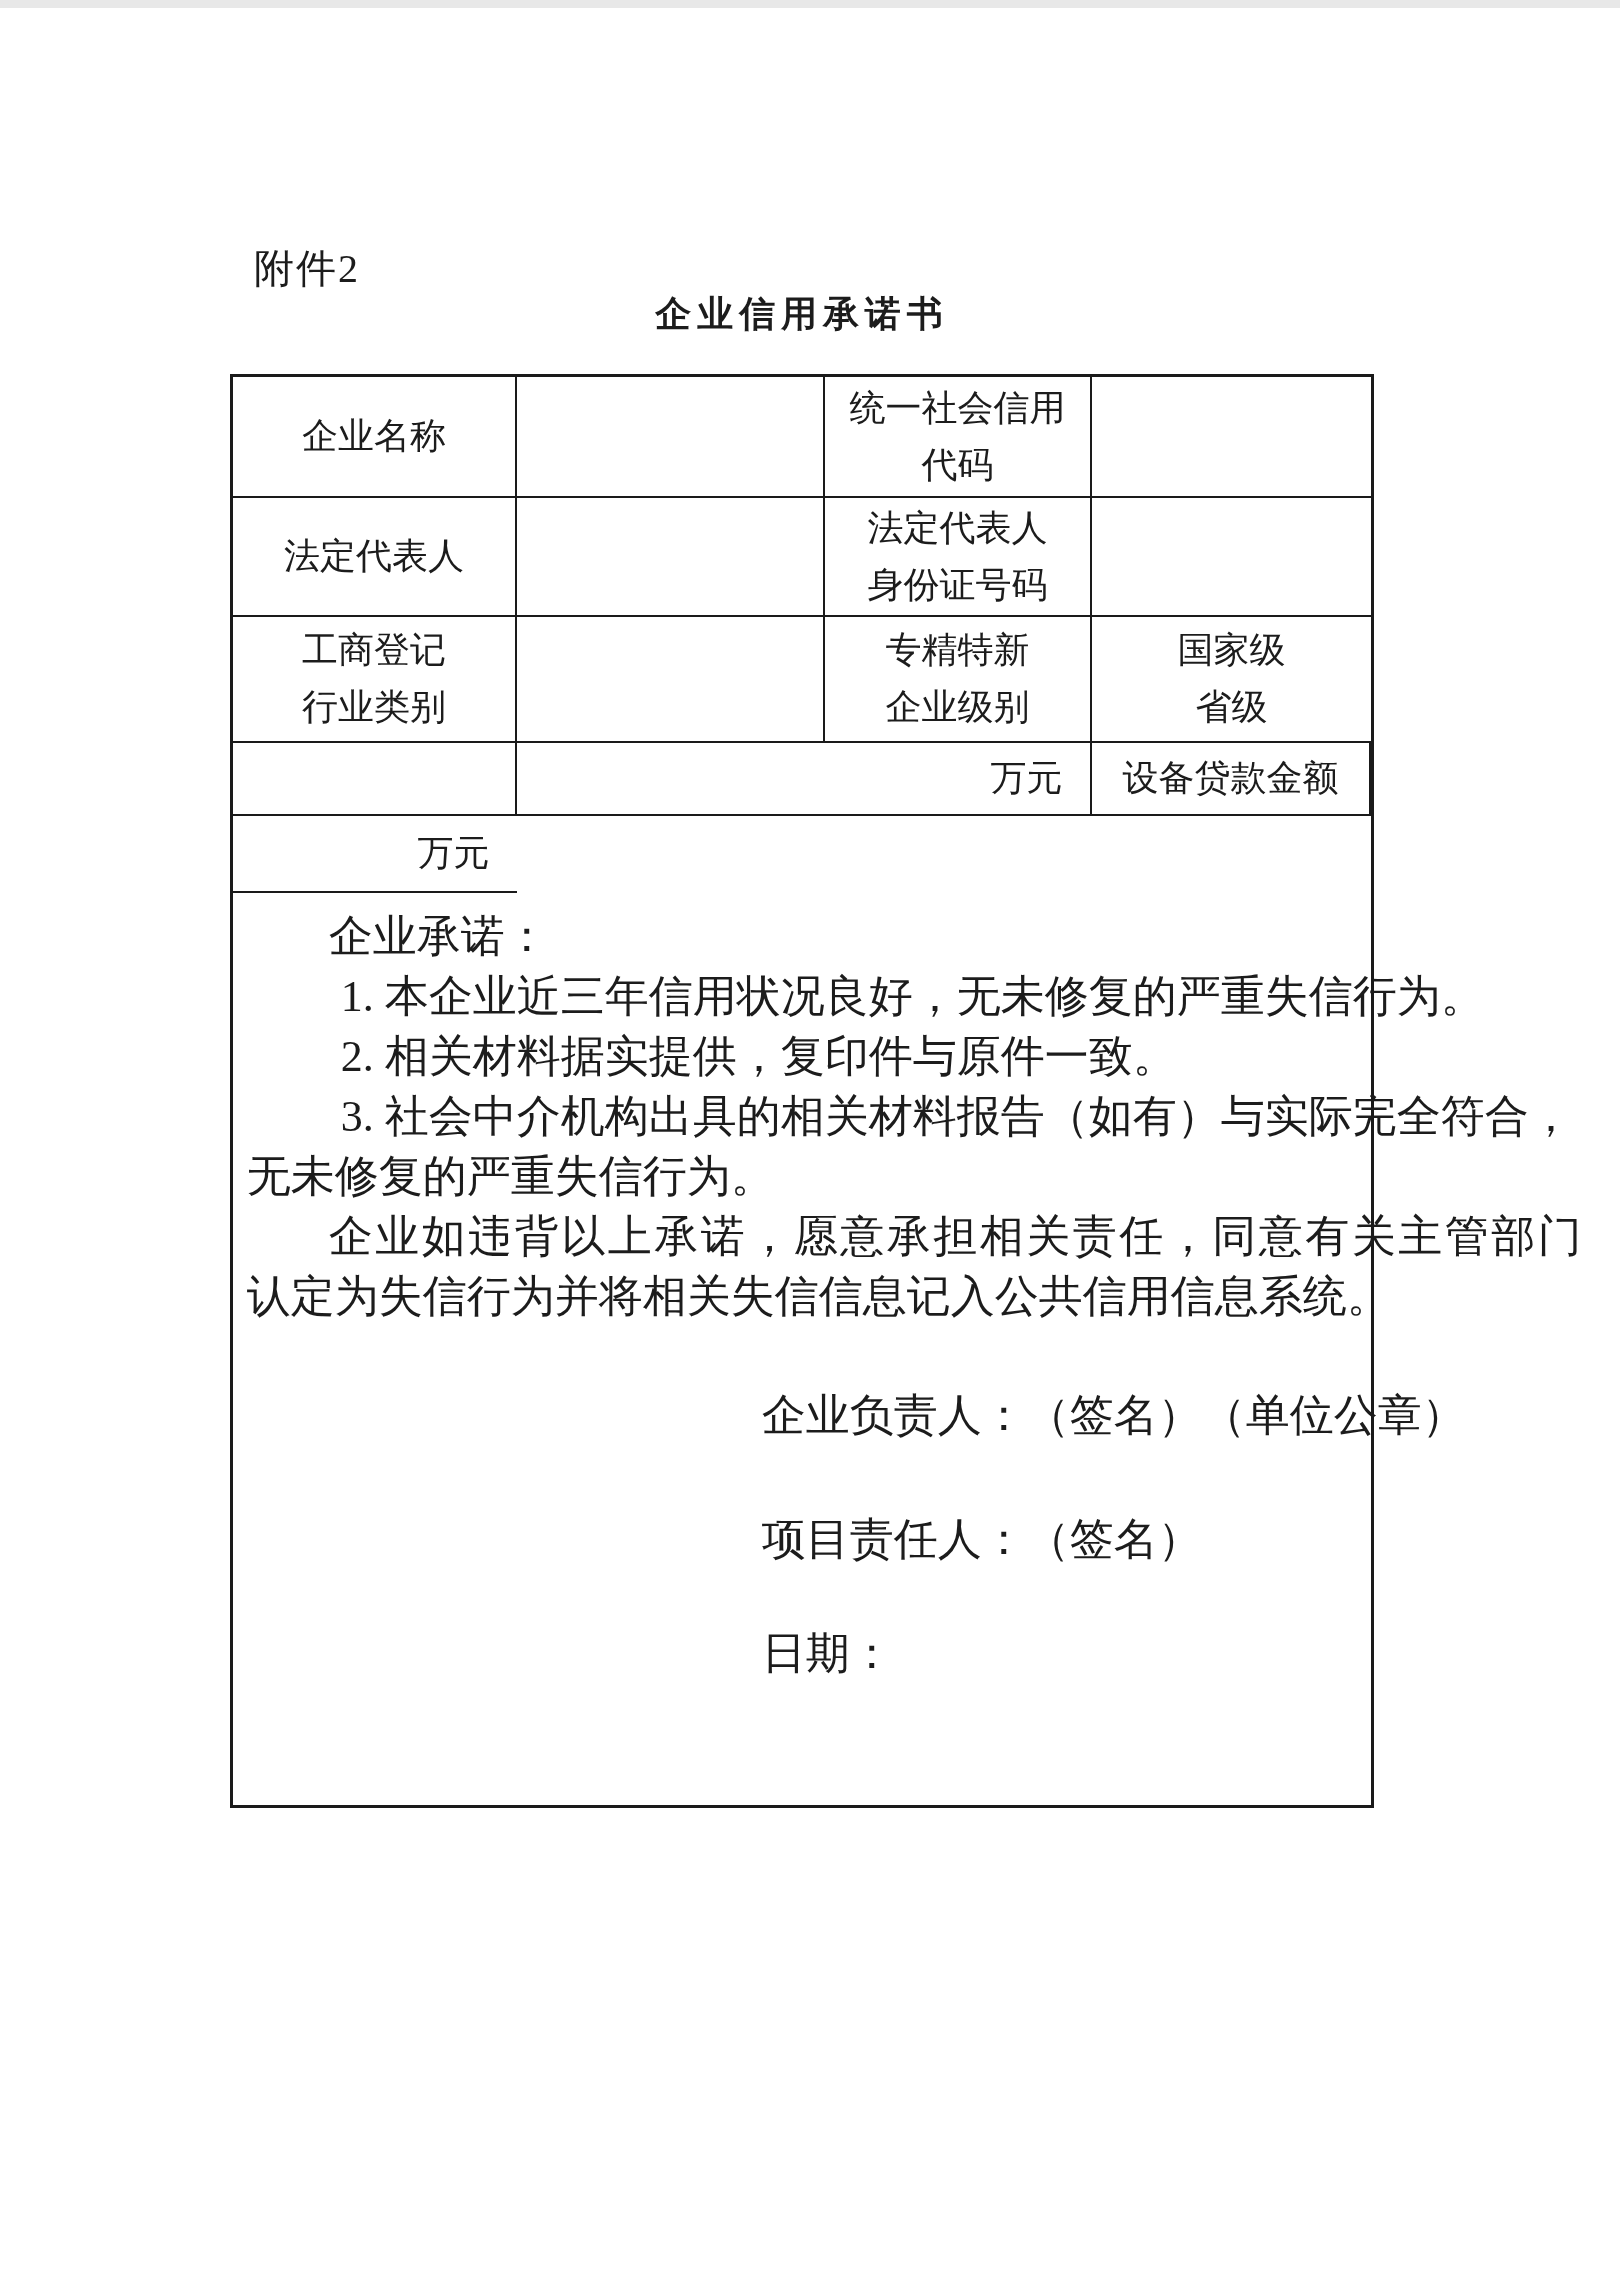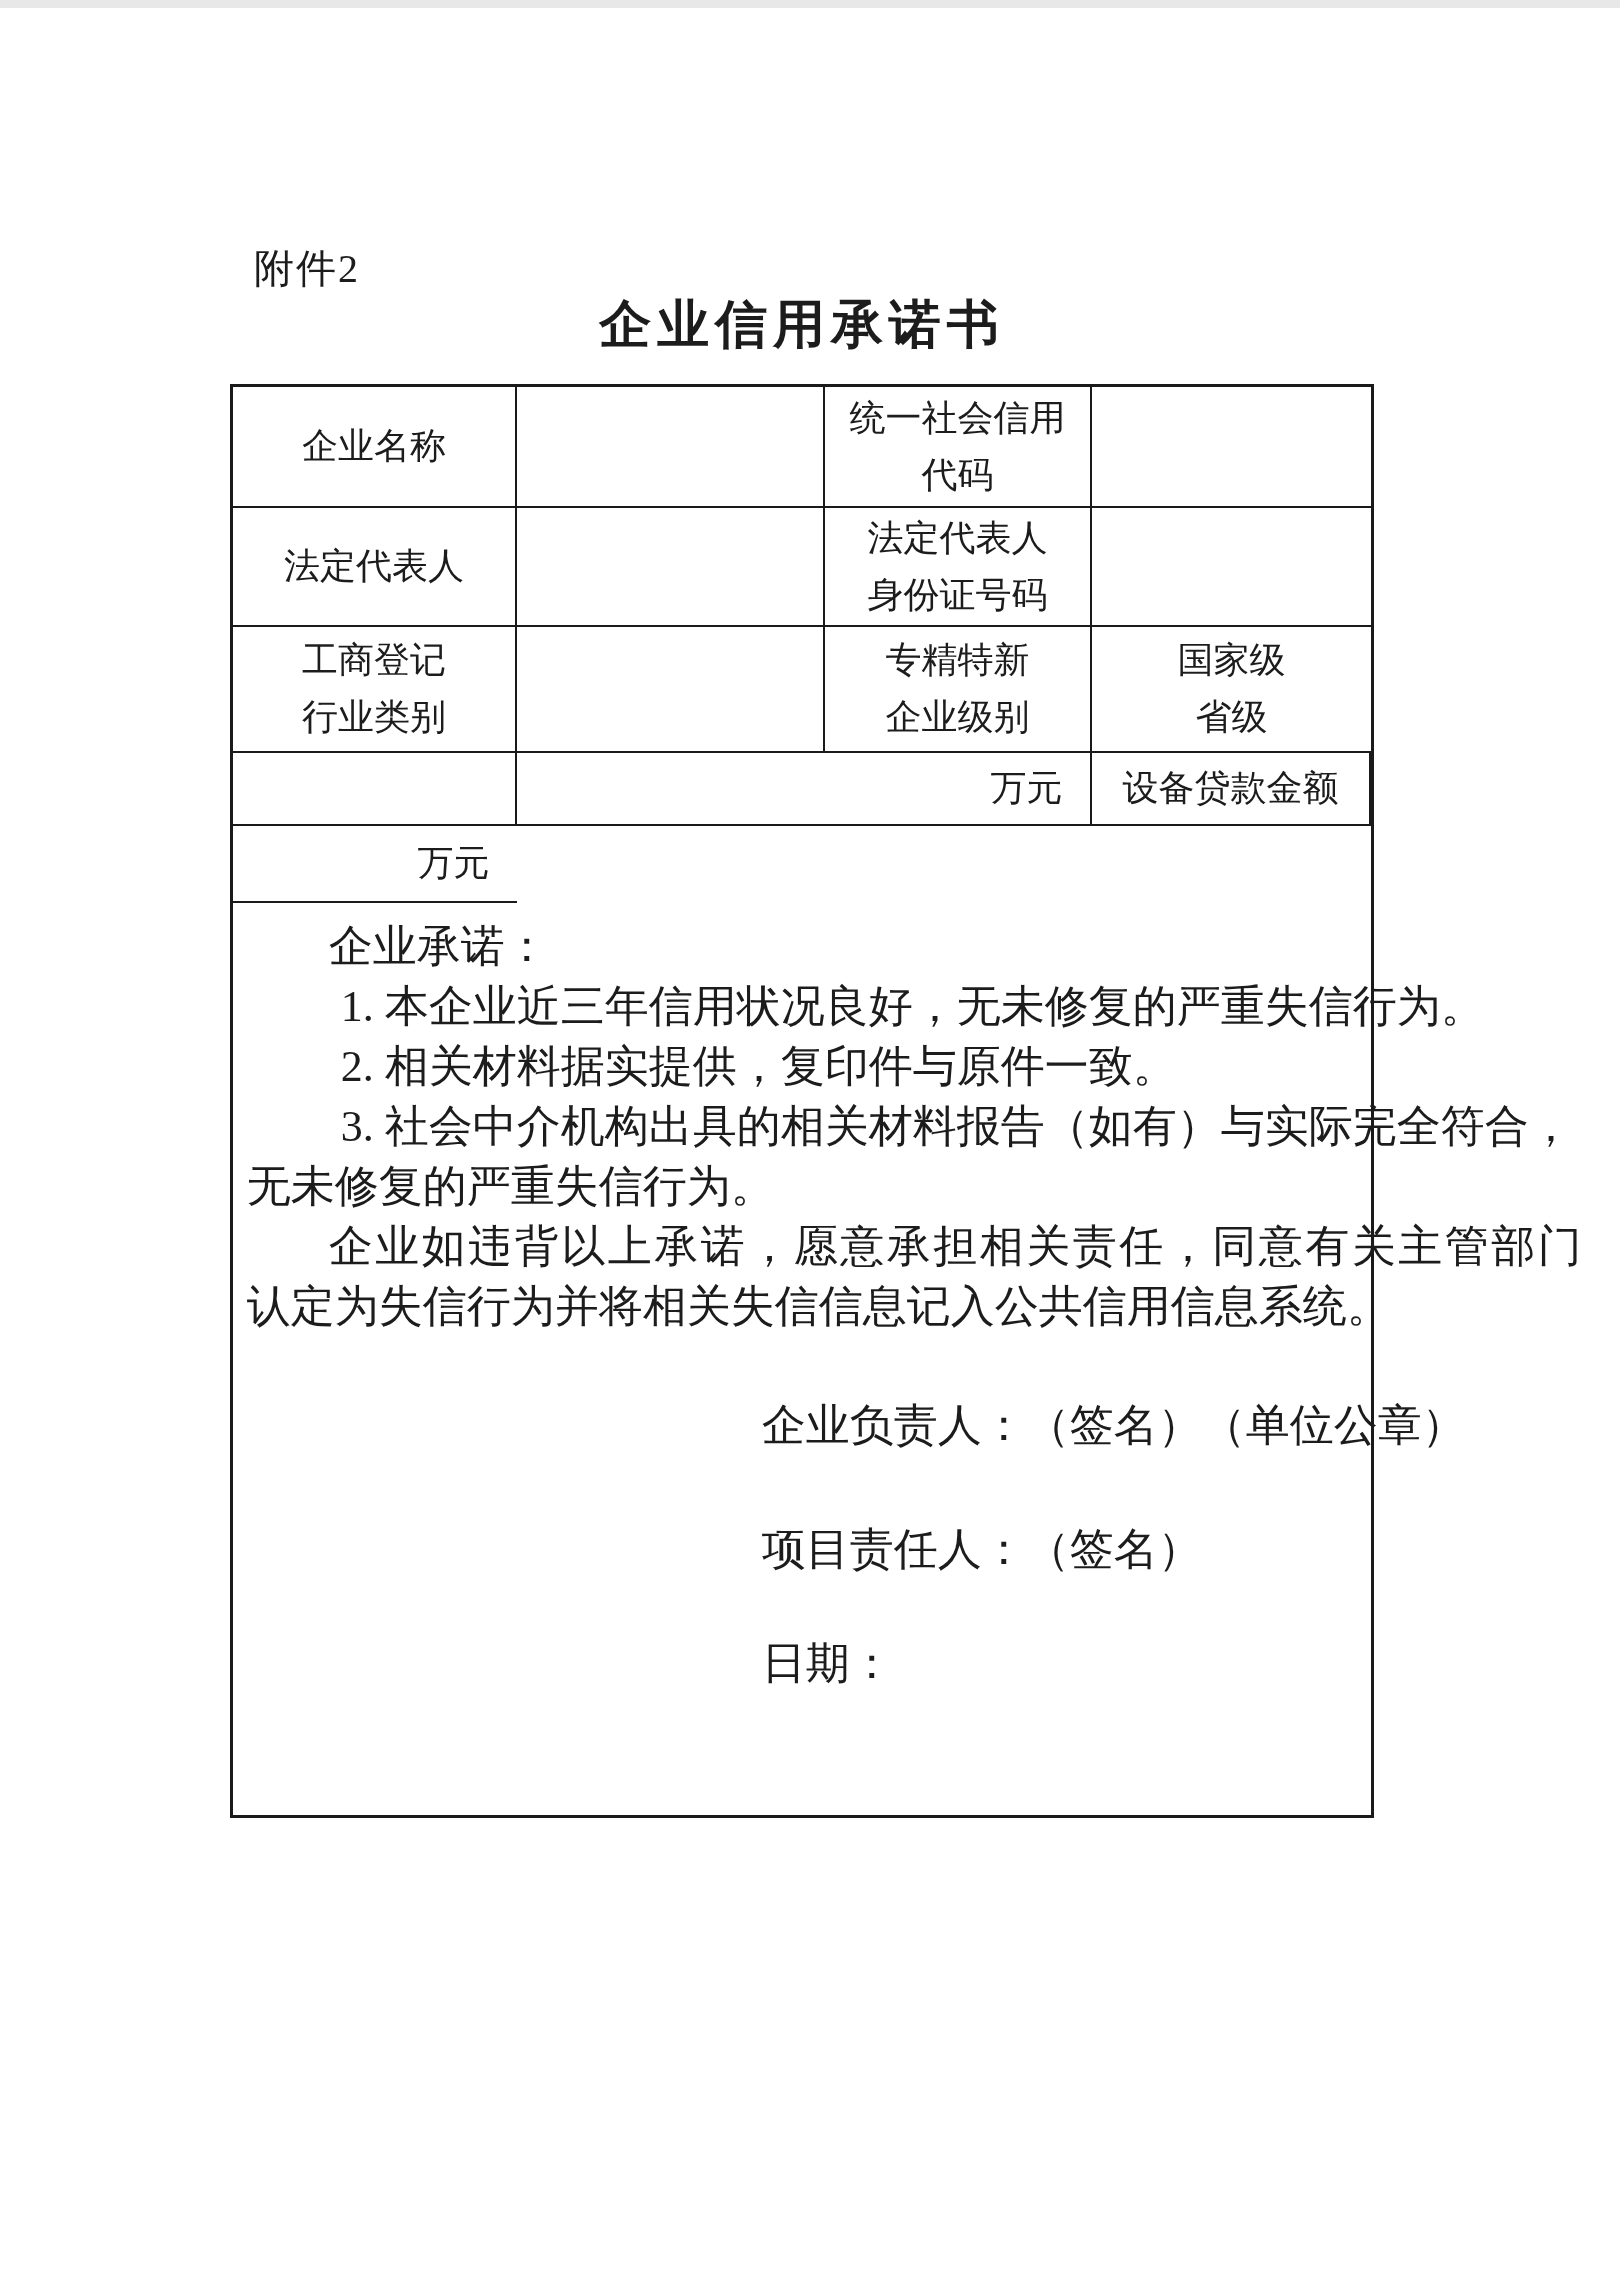--- a/index.html
+++ b/index.html
@@ -12,24 +12,24 @@
     color:#1c1c1c;
     overflow:hidden;
   }
   .attach{
     position:absolute;left:254px;top:233px;
     font-size:40px;letter-spacing:2px;
   }
   .title{
     position:absolute;left:230px;top:282px;width:1144px;
     margin:0;text-align:center;
-    font-size:52px;font-weight:bold;letter-spacing:5.9px;
+    font-size:36px;font-weight:bold;letter-spacing:5.9px;
   }
   .tbl{
-    position:absolute;left:230px;top:376px;width:1144px;
+    position:absolute;left:230px;top:366px;width:1144px;
     border:3.9px solid #1a1a1a;
     box-sizing:border-box;
   }
   .grid{
     display:grid;
     grid-template-columns:284px 308px 267px 1fr;
     grid-template-rows:121px 119px 126px 73px 77px;
   }
   .cell{
     border-right:2px solid #1a1a1a;

